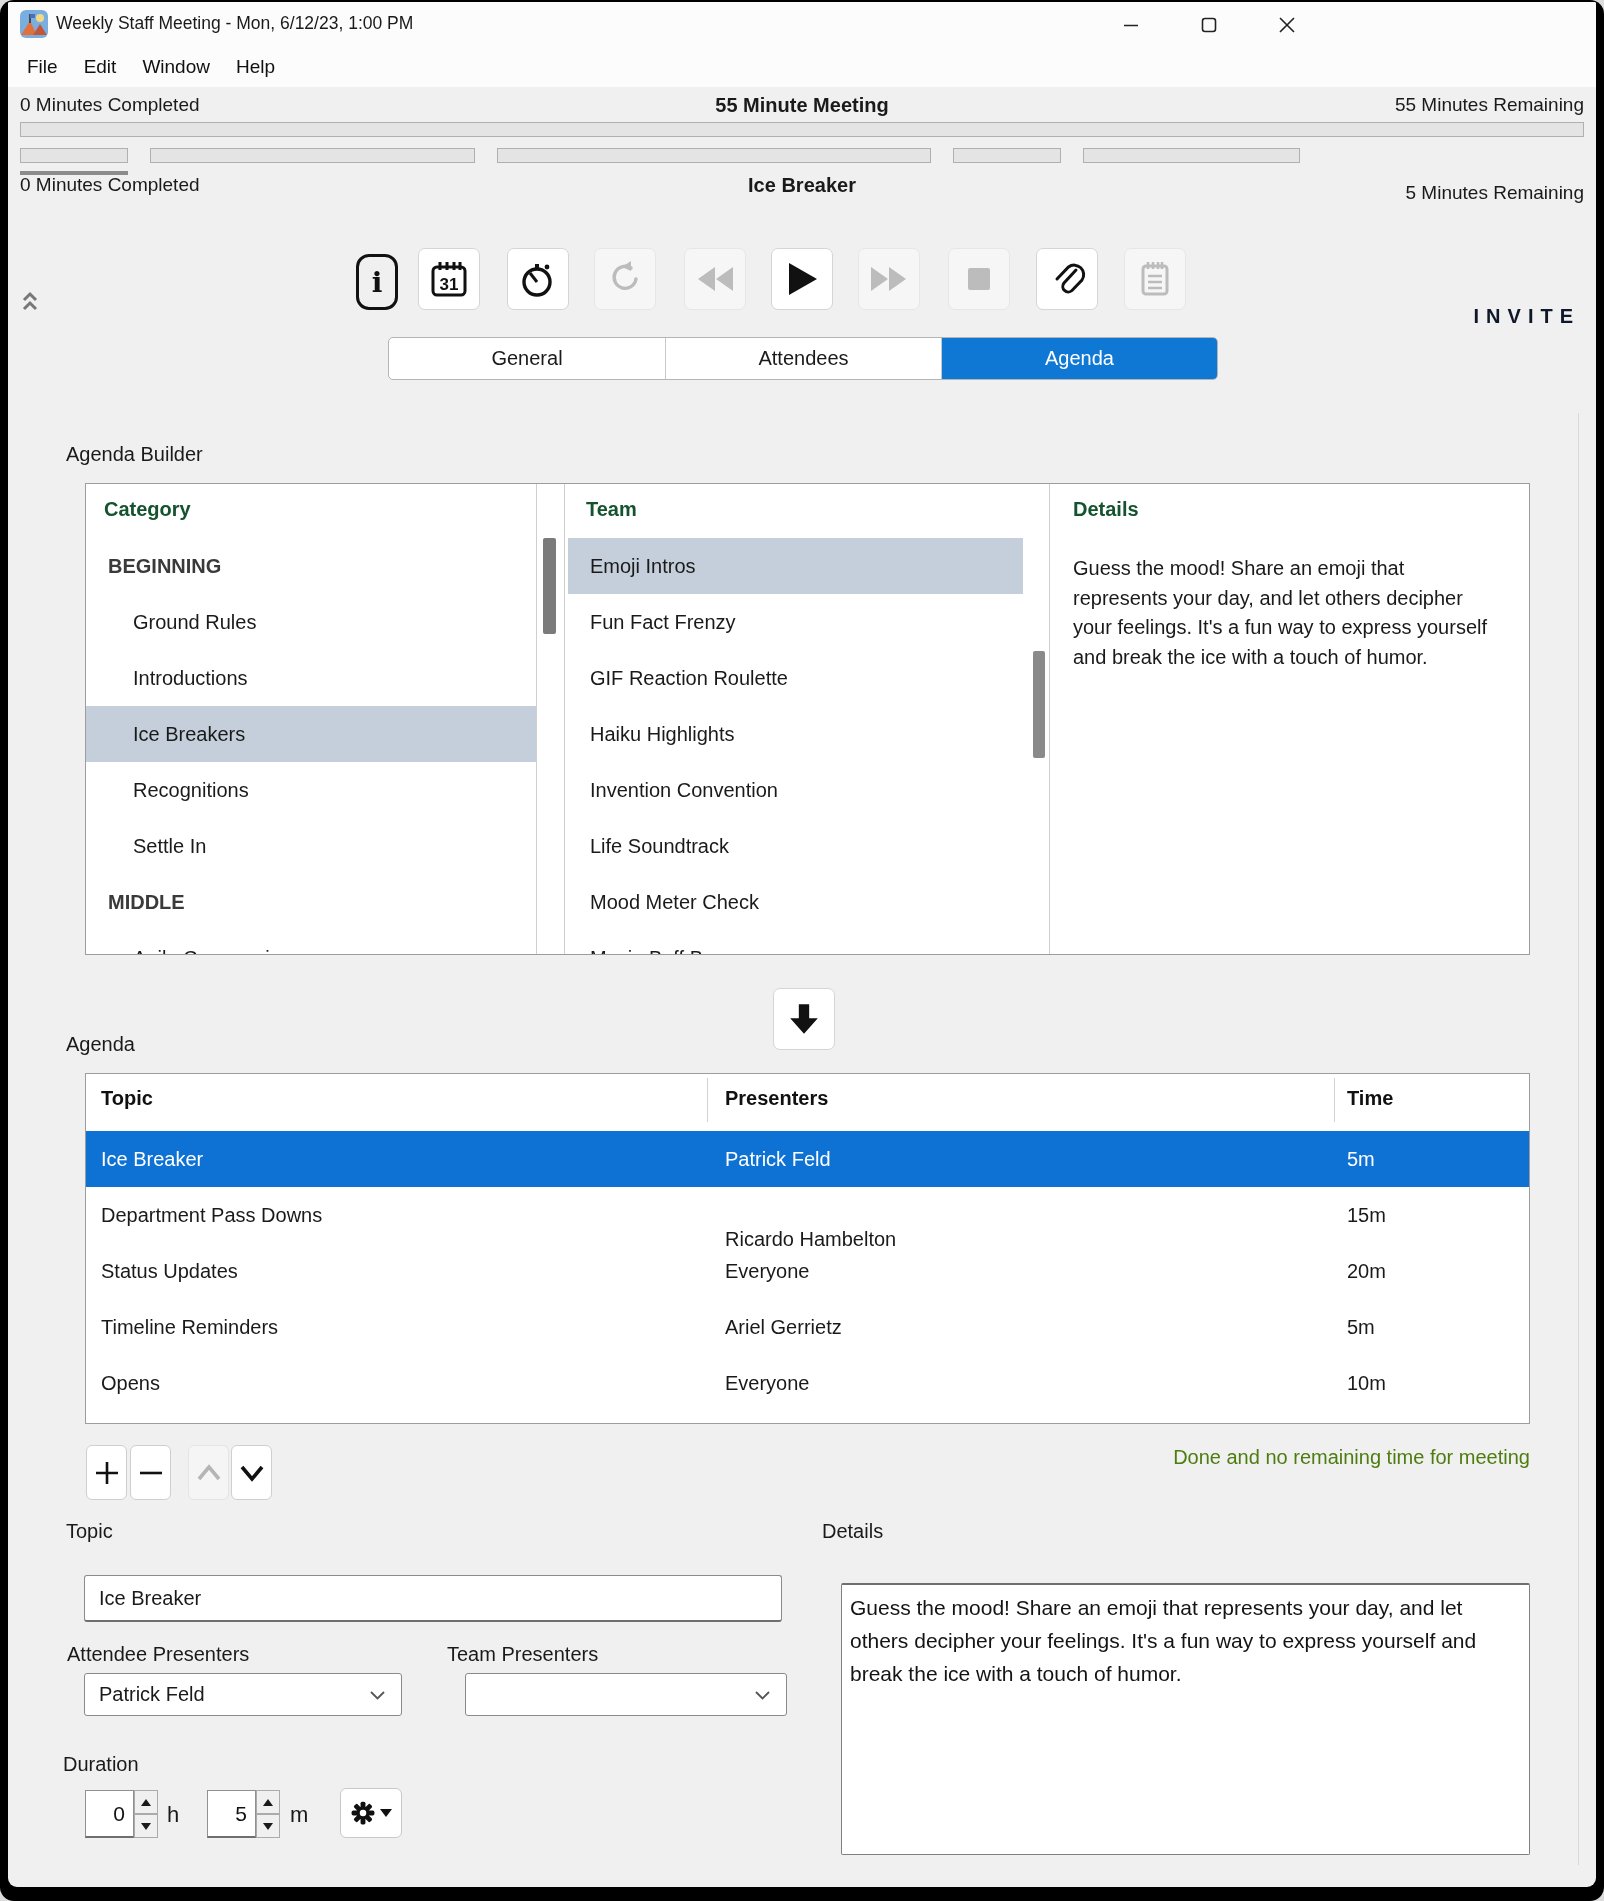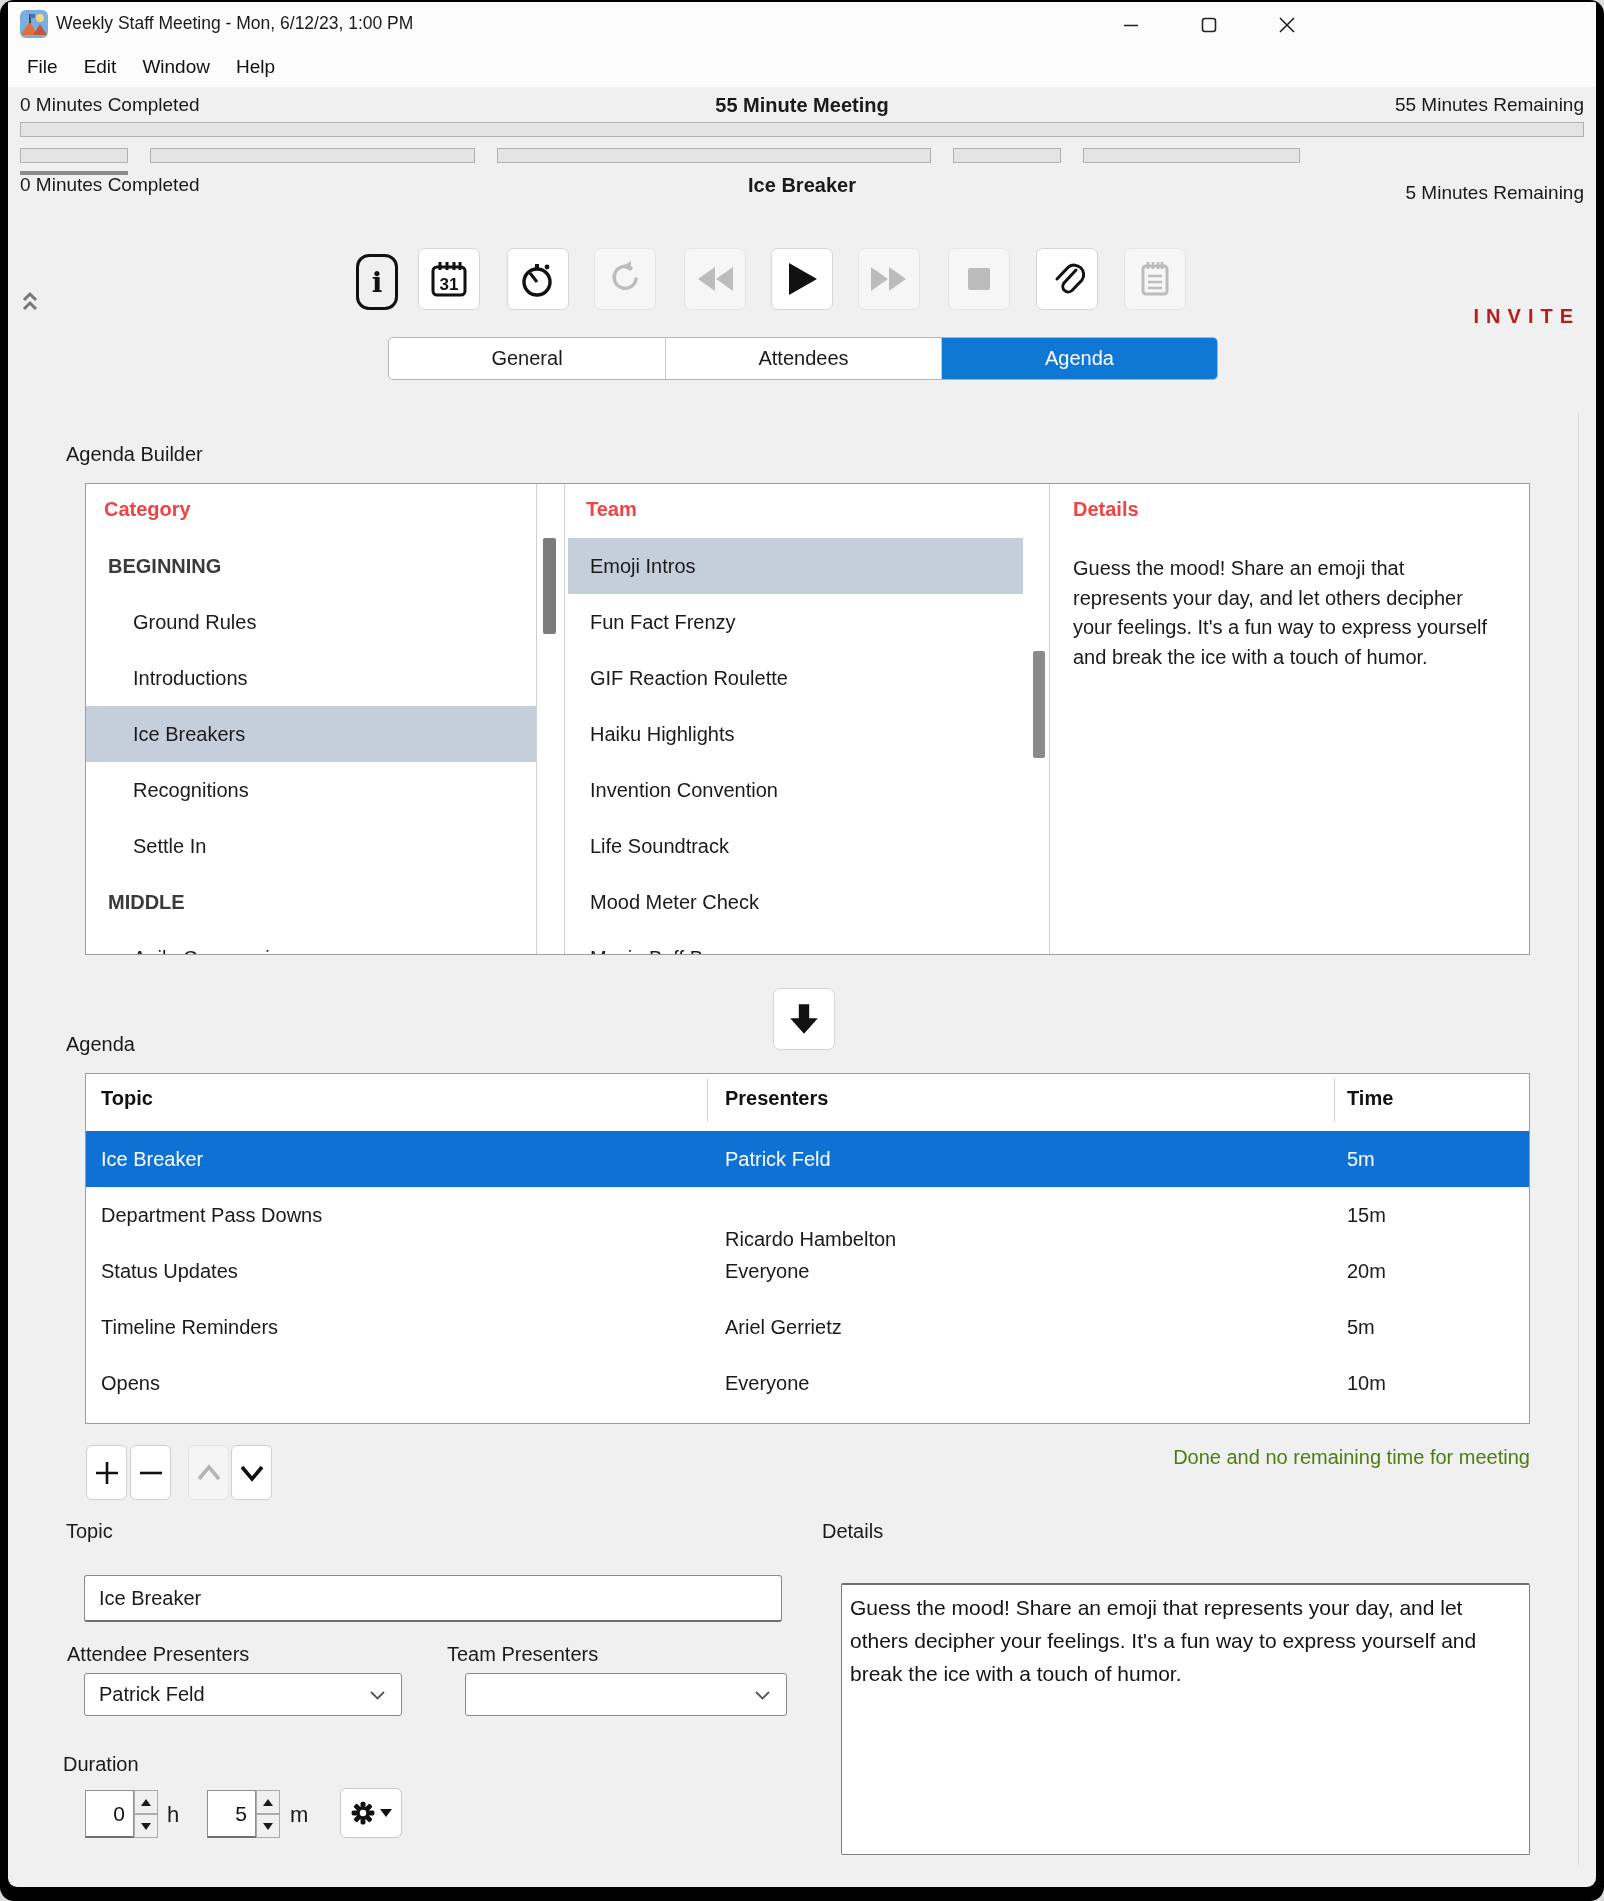--- a/index.html
+++ b/index.html
@@ -17,29 +17,29 @@
   .menubar{position:absolute;left:0;top:45px;width:100%;height:40px;background:#fcfcfc;display:flex;align-items:center;padding-left:6px;box-sizing:border-box;}
   .menu-item{font-size:19px;color:#111;padding:0 13px;}
   
   .bar{box-sizing:border-box;background:#e4e4e4;border:1px solid #b0b0b0;}
   .seg-row{position:absolute;left:12px;top:146px;display:flex;gap:22px;height:15px;}
   .plabel{font-size:19px;color:#1a1a1a;white-space:nowrap;}
   
   .tbtn{position:absolute;top:246px;width:62px;height:62px;border-radius:7px;display:flex;align-items:center;justify-content:center;box-sizing:border-box;}
   .tbtn.on{background:#fff;border:1px solid #d5d5d5;}
   .tbtn.off{background:#f6f6f6;border:1px solid #e6e6e6;}
-  .invite{position:absolute;top:303px;right:16px;font-size:20px;font-weight:bold;letter-spacing:7px;color:#b91c1c;}
+  .invite{position:absolute;top:303px;right:16px;font-size:20px;font-weight:bold;letter-spacing:7px;color:#0f172a;}
   
   .tabs{position:absolute;left:380px;top:335px;display:flex;border:1px solid #b5b5b5;border-radius:5px;overflow:hidden;background:#fff;}
   .tab{width:276px;height:41px;display:flex;align-items:center;justify-content:center;font-size:20px;color:#1a1a1a;border-left:1px solid #c9c9c9;box-sizing:border-box;}
   .tab:first-child{border-left:none;}
   .tab.sel{background:#0e78d4;color:#fff;}
   
   .panel{position:absolute;left:77px;width:1445px;background:#fff;border:1px solid #9d9d9d;box-sizing:border-box;overflow:hidden;}
-  .col-header{position:absolute;top:14px;font-size:20px;font-weight:bold;color:#ef4444;white-space:nowrap;}
+  .col-header{position:absolute;top:14px;font-size:20px;font-weight:bold;color:#14532d;white-space:nowrap;}
   .lrow{position:absolute;height:56px;line-height:56px;font-size:20px;color:#1a1a1a;white-space:nowrap;}
   .lrow.group{font-weight:bold;color:#3a3a3a;}
   .lrow.selrow{background:#c4cfdb;}
   .vline{position:absolute;top:0;bottom:0;width:1px;background:#cfcfcf;}
   .thumb{position:absolute;border-radius:2px;}
   
   .trow{position:absolute;left:0;width:1443px;height:56px;}
   .trow.selrow{background:#0e72d5;}
   .tcell{position:absolute;line-height:56px;font-size:20px;color:#1a1a1a;white-space:nowrap;}
   .selrow .tcell{color:#fff;}

